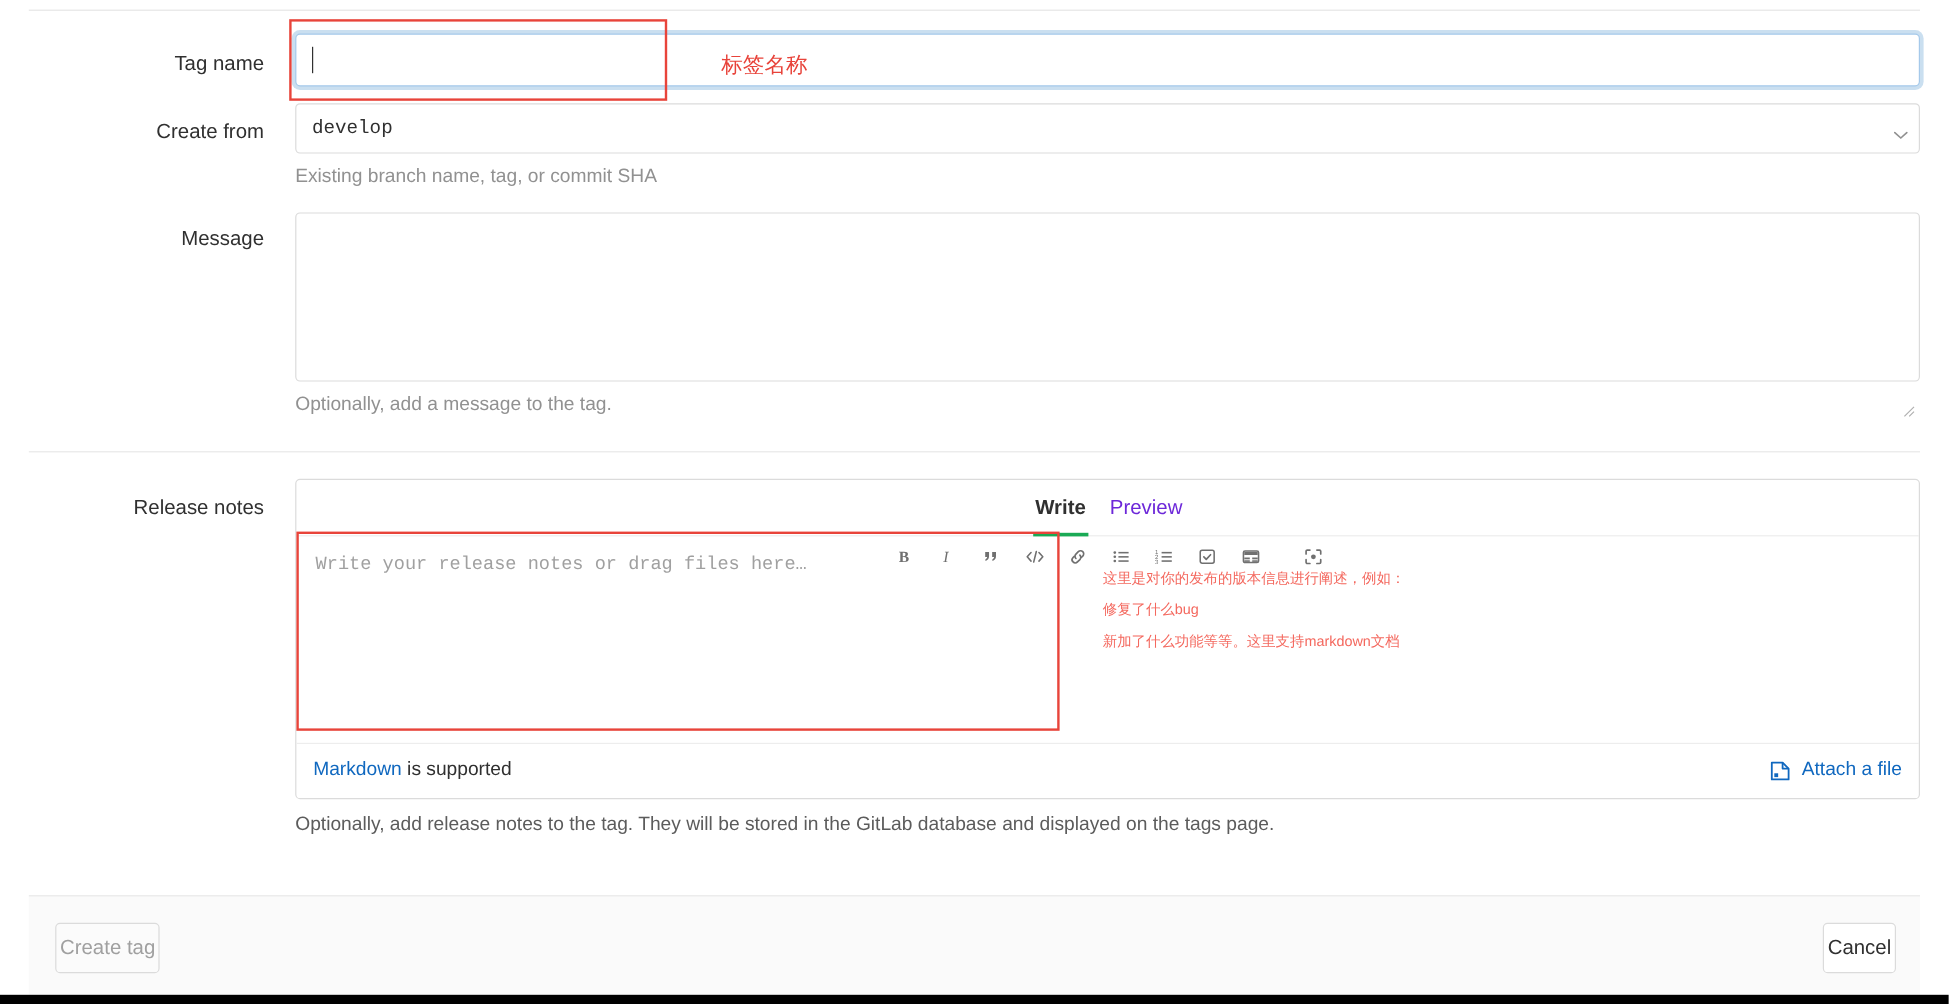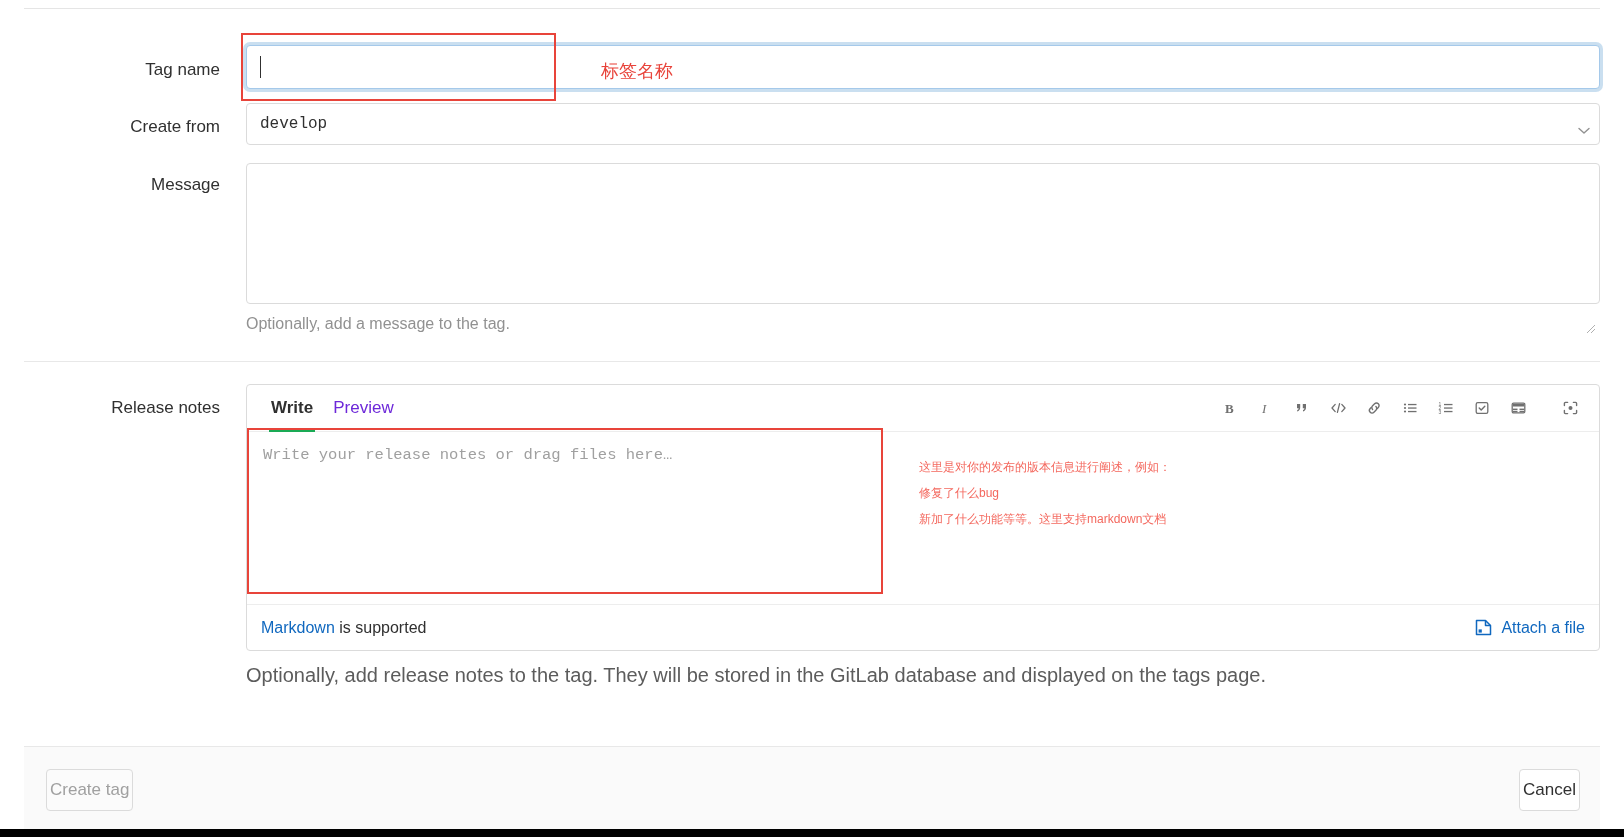--- a/index.html
+++ b/index.html
@@ -20,21 +20,21 @@
     height: 1px; background: #e5e5e5;
   }
   .page-bottom-bar {
     position: absolute; left: 0; right: 0; bottom: 0;
     height: 8px; background: #000000;
   }
 
   
   .form {
     position: absolute;
-    top: 0; left: 0; right: 0; margin-top: 17px;
+    top: 0; left: 0; right: 0;
   }
   .row {
     display: flex;
     align-items: flex-start;
     position: relative;
   }
   .label-col {
     width: 246px;
     flex: 0 0 246px;
     text-align: right;
@@ -164,20 +164,21 @@
     background: #ffffff;
     position: relative;
   }
   .md-header {
     display: flex;
     align-items: center;
     justify-content: space-between;
     height: 47px;
     padding: 0 12px 0 14px;
     border-bottom: 1px solid #ededed;
+    flex-direction: column;
   }
   .md-tabs { display: flex; align-items: flex-end; height: 47px; }
   .md-tab {
     position: relative;
     height: 47px;
     display: flex;
     align-items: center;
     padding: 0 10px;
     font-size: 17px;
     color: #6d28d9;
@@ -259,21 +260,21 @@
     display: flex;
     align-items: center;
     gap: 8px;
     color: #1068bf;
     cursor: pointer;
   }
   .attach svg { display: block; }
 
   .release-help {
     color: #5c5c5c;
-    font-size: 20px;
+    font-size: 16px;
     margin-top: 13px;
   }
 
   
   .actions-bar {
     position: absolute;
     left: 24px; right: 24px;
     top: 746px;
     height: 91px;
     border-top: 1px solid #e8e8e8;
@@ -324,20 +325,21 @@
       <div class="select-wrap">
         <div class="select-box">
           <span>develop</span>
         </div>
         <span class="select-chevron">
           <svg width="12" height="8" viewBox="0 0 12 8" fill="none" aria-hidden="true">
             <path d="M1 1.5L6 6L11 1.5" stroke="#919191" stroke-width="1.4" stroke-linecap="round" stroke-linejoin="round"></path>
           </svg>
         </span>
       </div>
+      <div class="help-text">Existing branch name, tag, or commit SHA</div>
     </div>
   </div>
 
   <div class="row row-message">
     <div class="label-col">Message</div>
     <div class="field-col">
       <textarea class="message-area" style=""></textarea>
       <span class="resize-grip">
         <svg width="10" height="10" viewBox="0 0 10 10" aria-hidden="true">
           <path d="M9 1L1 9M9 5L5 9" stroke="#b0b0b0" stroke-width="1"></path>

